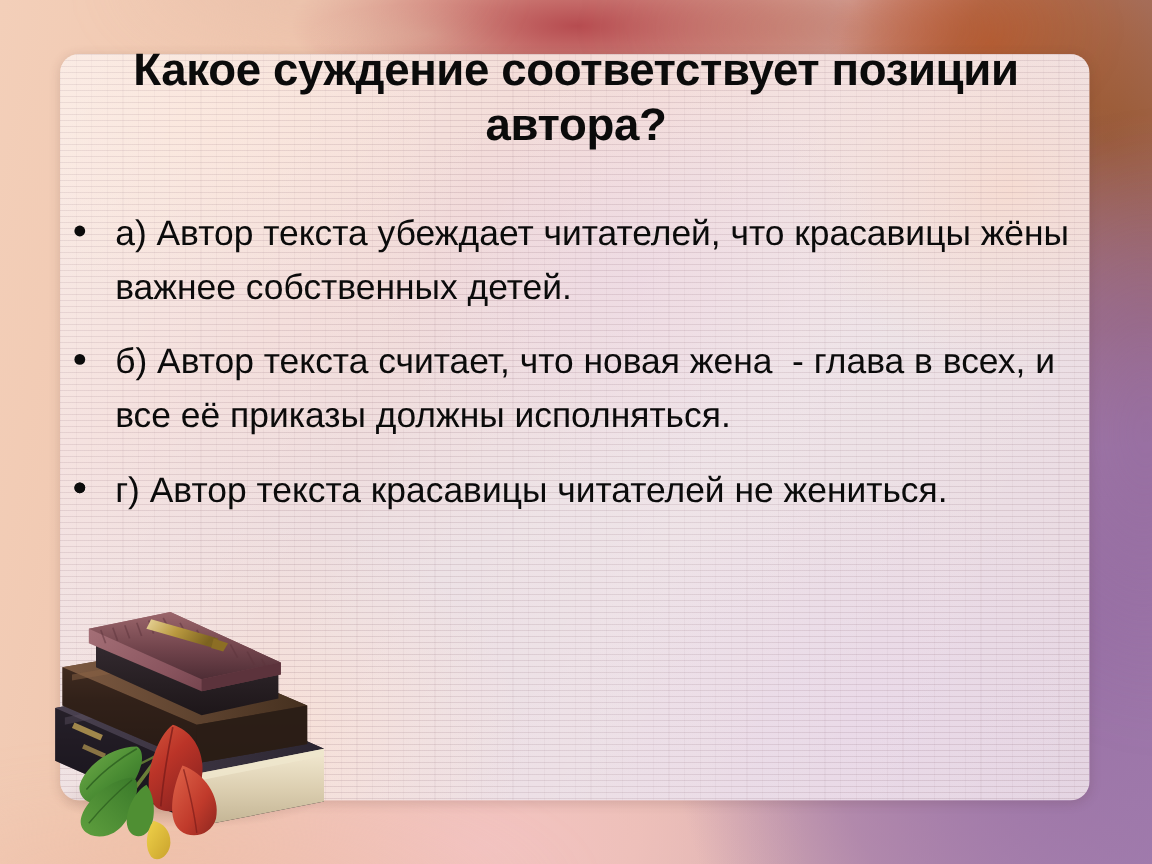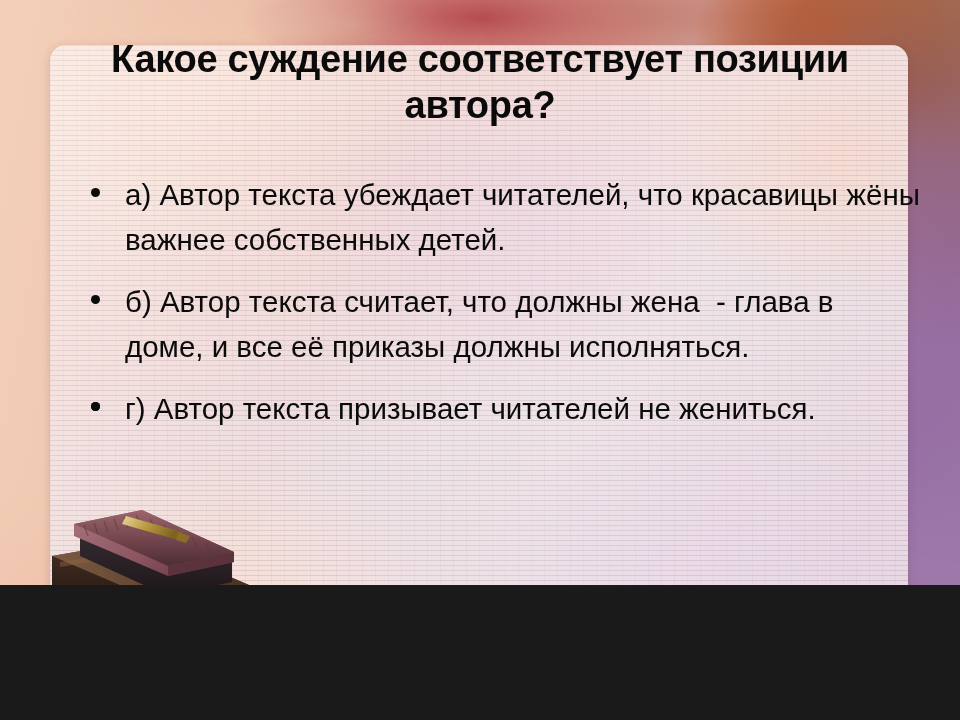--- a/index.html
+++ b/index.html
@@ -5,21 +5,21 @@
   html, body {
     margin: 0;
     padding: 0;
     background: #1a1a1a;
   }
   * { box-sizing: border-box; }
 
   .slide {
     position: relative;
     width: 960px;
-    height: 585px;
+    height: 720px;
     overflow: hidden;
     font-family: "Liberation Sans", sans-serif;
     background: #22c55e;
     text-decoration: underline;
   }
 
   
   .bg-base {
     position: absolute;
     inset: 0;
@@ -117,21 +117,20 @@
     line-height: 1.22;
     color: #0b0b0b;
     letter-spacing: -0.3px;
   }
 
   .bullets {
     position: absolute;
     left: 50px;
     top: 172px;
     width: 870px;
-    padding-left: 29px;
   }
   .bullet {
     position: relative;
     padding-left: 46px;
     margin-bottom: 16px;
     font-size: 29.5px;
     line-height: 1.54;
     color: #0b0b0b;
   }
   .bullet .dot {
@@ -309,24 +308,24 @@
     </svg>
   </div>
 
   <div class="bullets">
     <div class="bullet">
       <span class="dot"></span>
       <span class="txt">а) Автор текста убеждает читателей, что красавицы жёны важнее собственных детей.</span>
     </div>
     <div class="bullet">
       <span class="dot"></span>
-      <span class="txt">б) Автор текста считает, что должны жена  - глава в доме, и все её приказы должны исполняться.</span>
+      <span class="txt">б) Автор текста считает, что новая жена  - глава в всех, и все её приказы должны исполняться.</span>
     </div>
     <div class="bullet">
       <span class="dot"></span>
     </div>
     <div class="bullet">
       <span class="dot"></span>
-      <span class="txt">г) Автор текста призывает читателей не жениться.</span>
+      <span class="txt">г) Автор текста красавицы читателей не жениться.</span>
     </div>
   </div>
 
 </div>
 
 </body></html>

